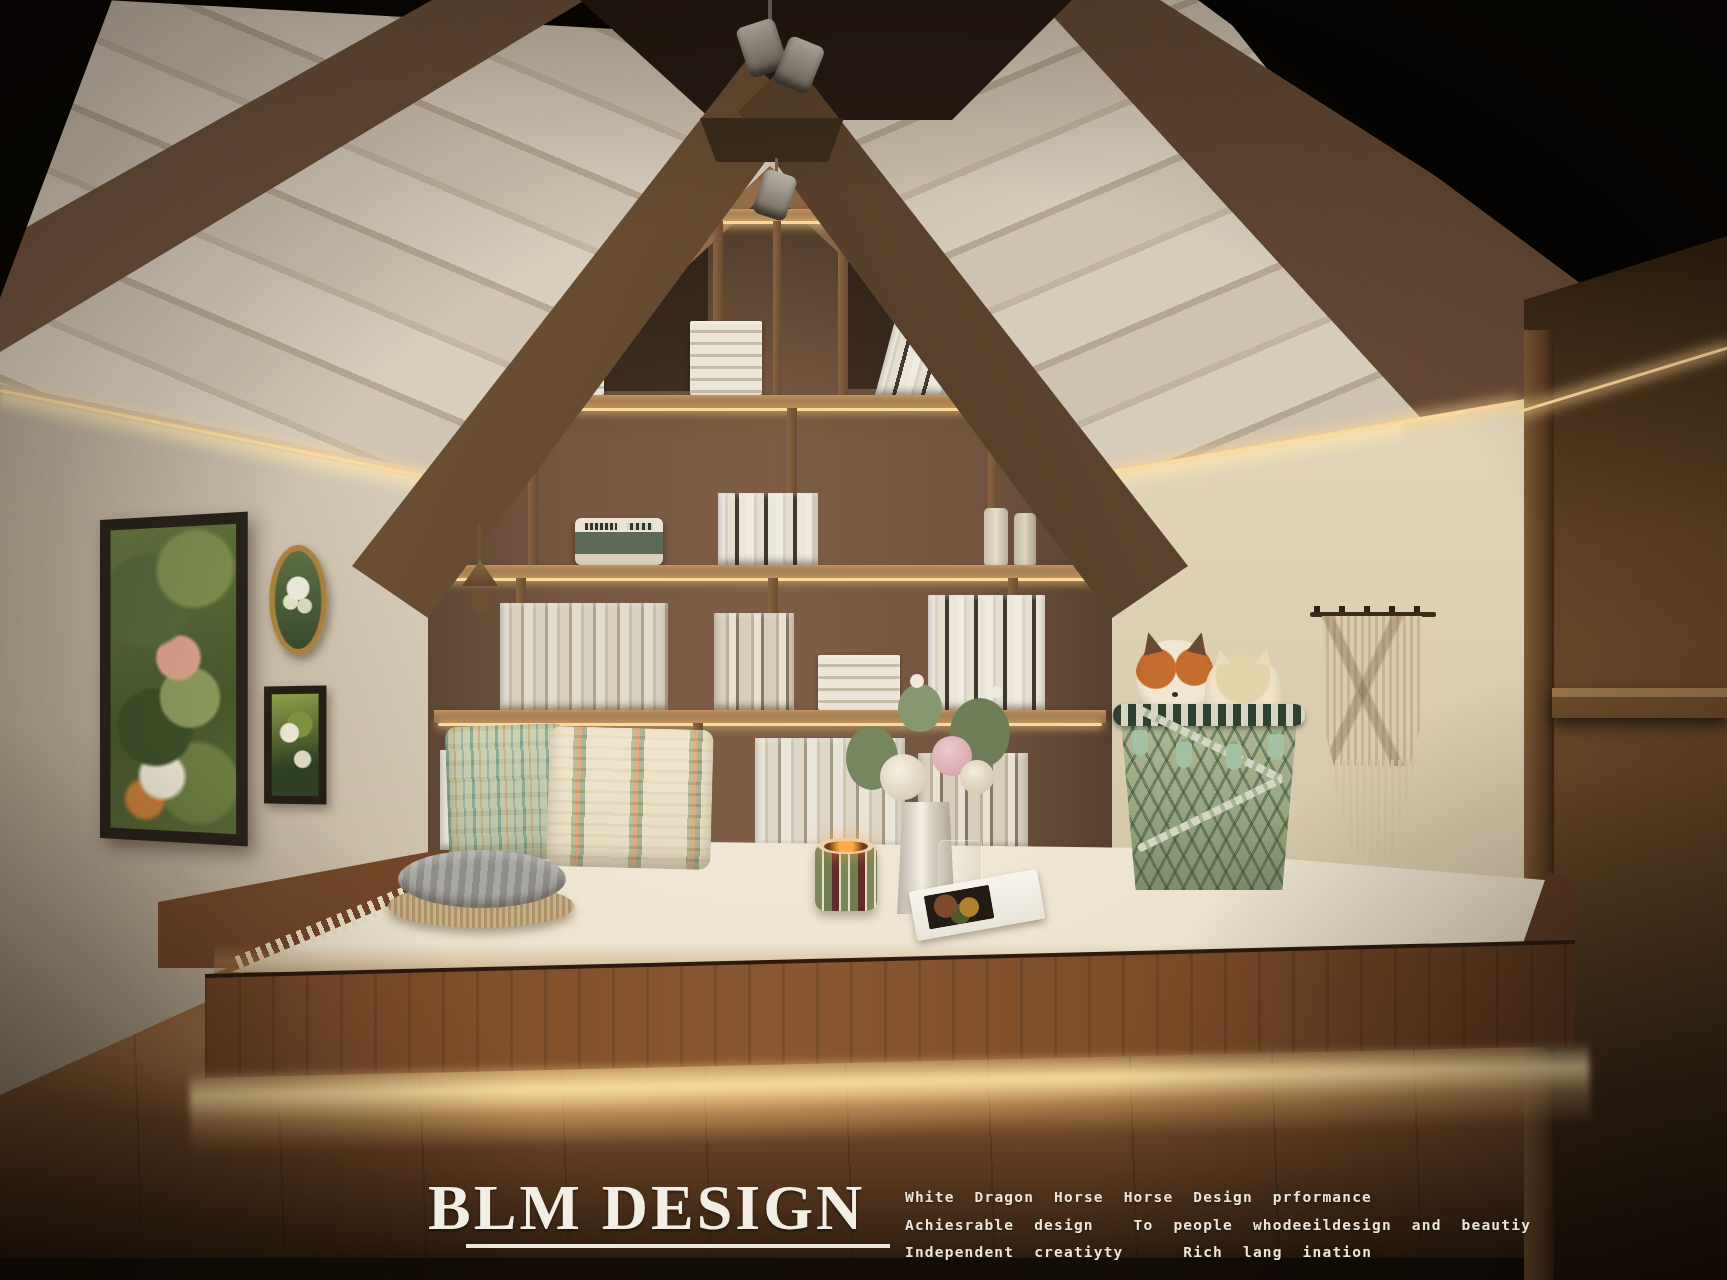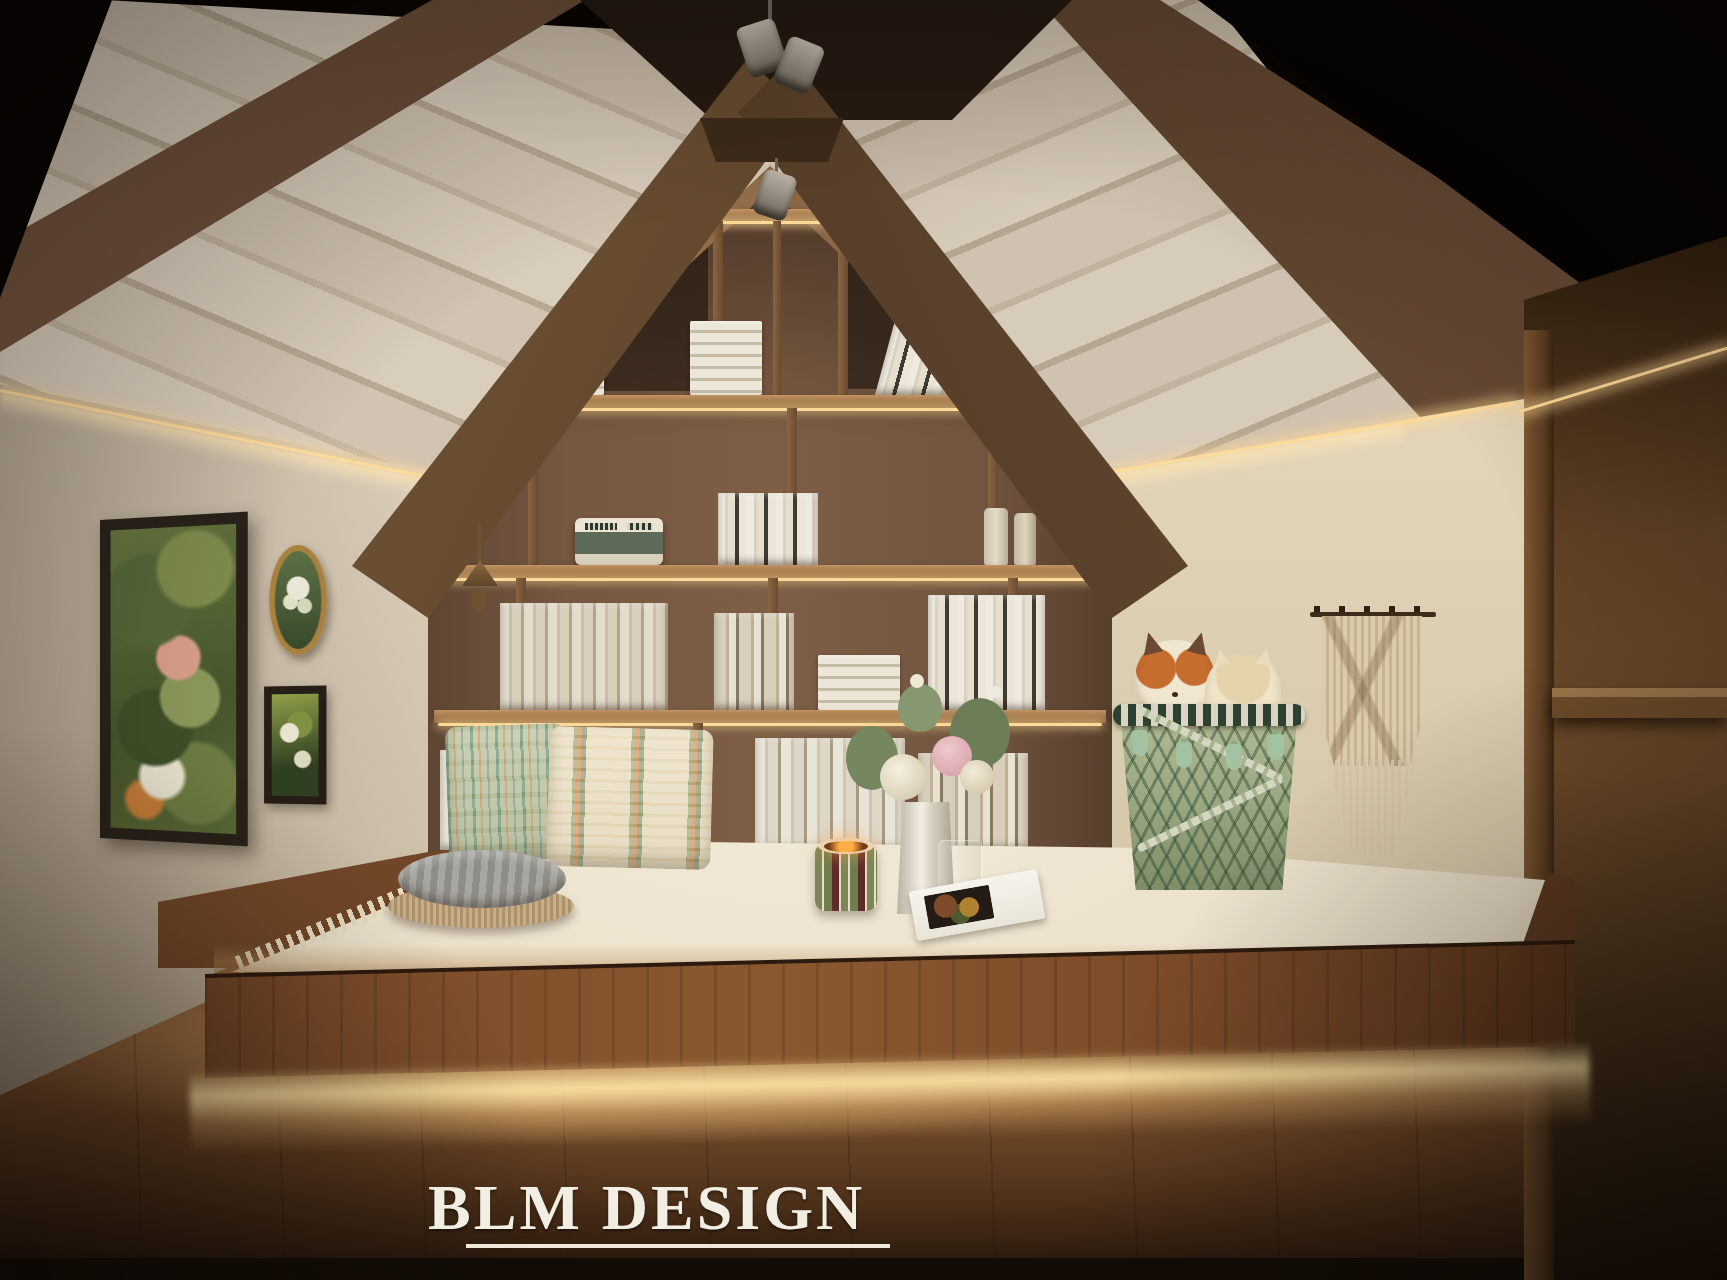--- a/index.html
+++ b/index.html
@@ -355,14 +355,17 @@
   <div class="a braid" style="left:1130px;top:810px;width:160px;transform:rotate(-26deg);"></div>
   <div class="a tassel" style="left:1132px;top:730px;"></div>
   <div class="a tassel" style="left:1176px;top:742px;"></div>
   <div class="a tassel" style="left:1226px;top:744px;"></div>
   <div class="a tassel" style="left:1268px;top:734px;"></div>
 
   <div class="full grade"></div>
 
   <div class="a wmTitle">BLM DESIGN</div>
   <div class="a wmRule"></div>
+  <div class="a wmLines"><span>White Dragon Horse Horse Design prformance</span>
+<span>Achiesrable design  To people whodeeildesign and beautiy</span>
+<span>Independent creatiyty   Rich lang ination</span></div>
 
 </div>
 
 </body></html>

